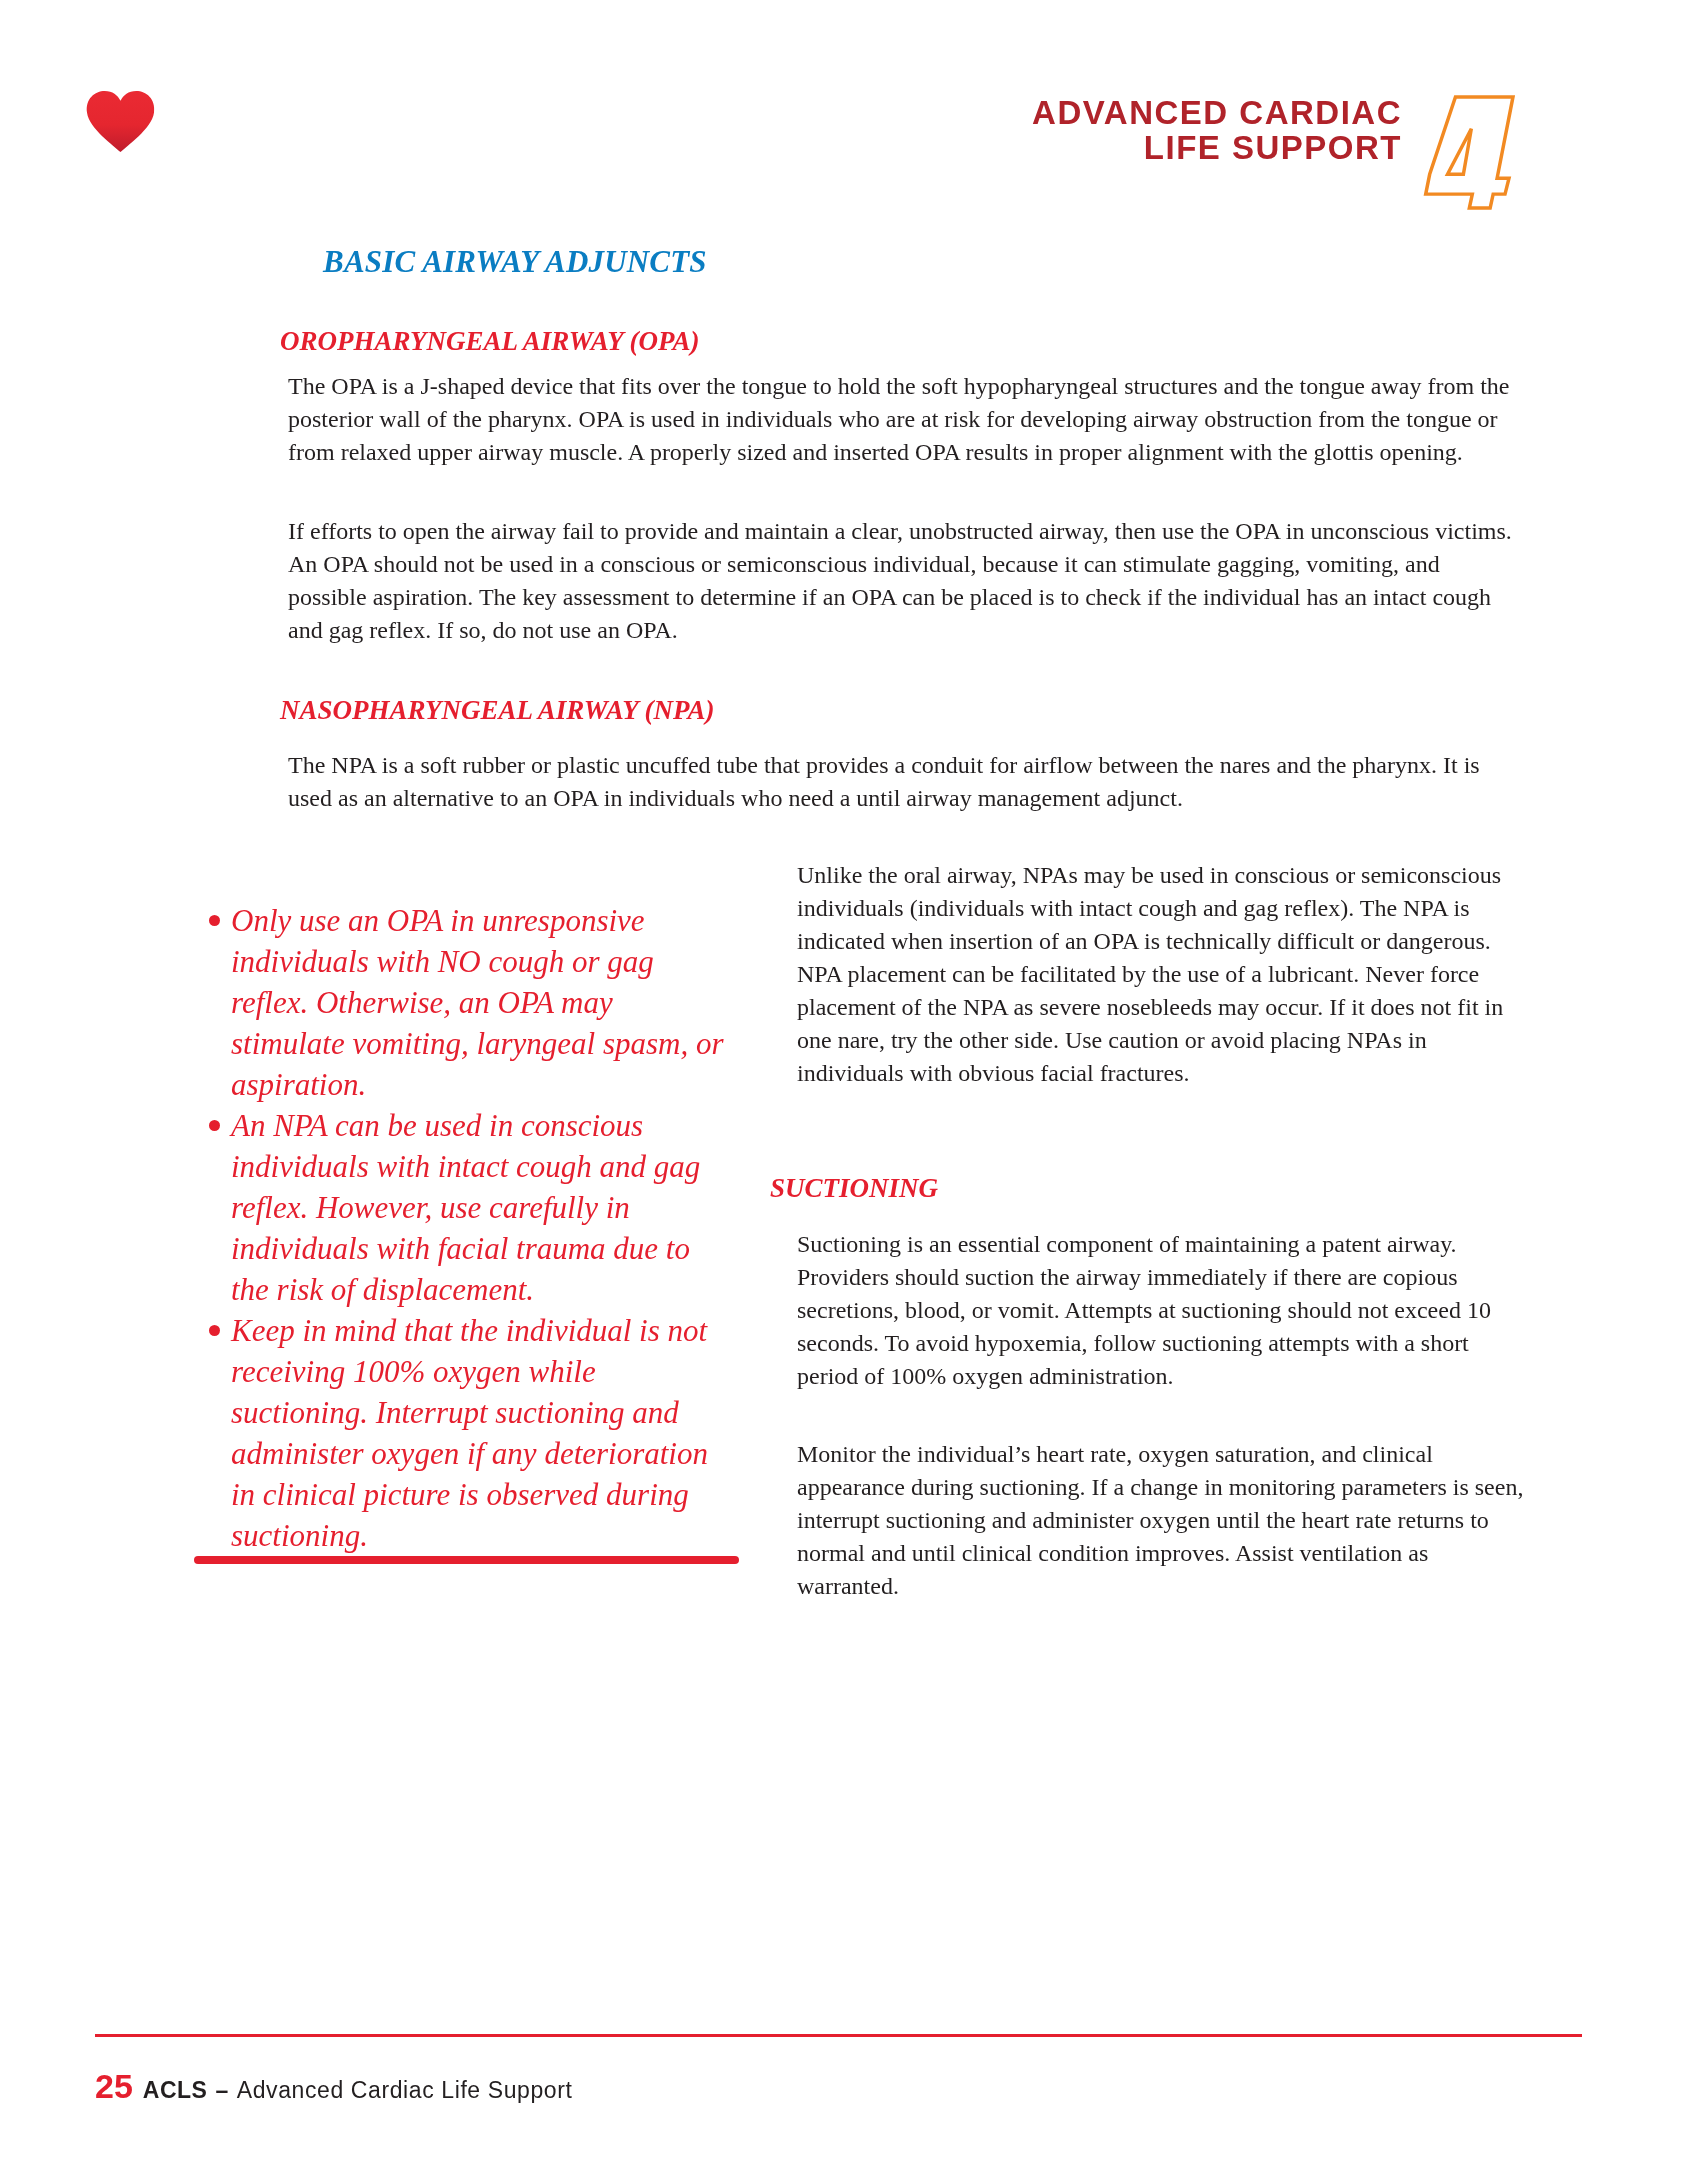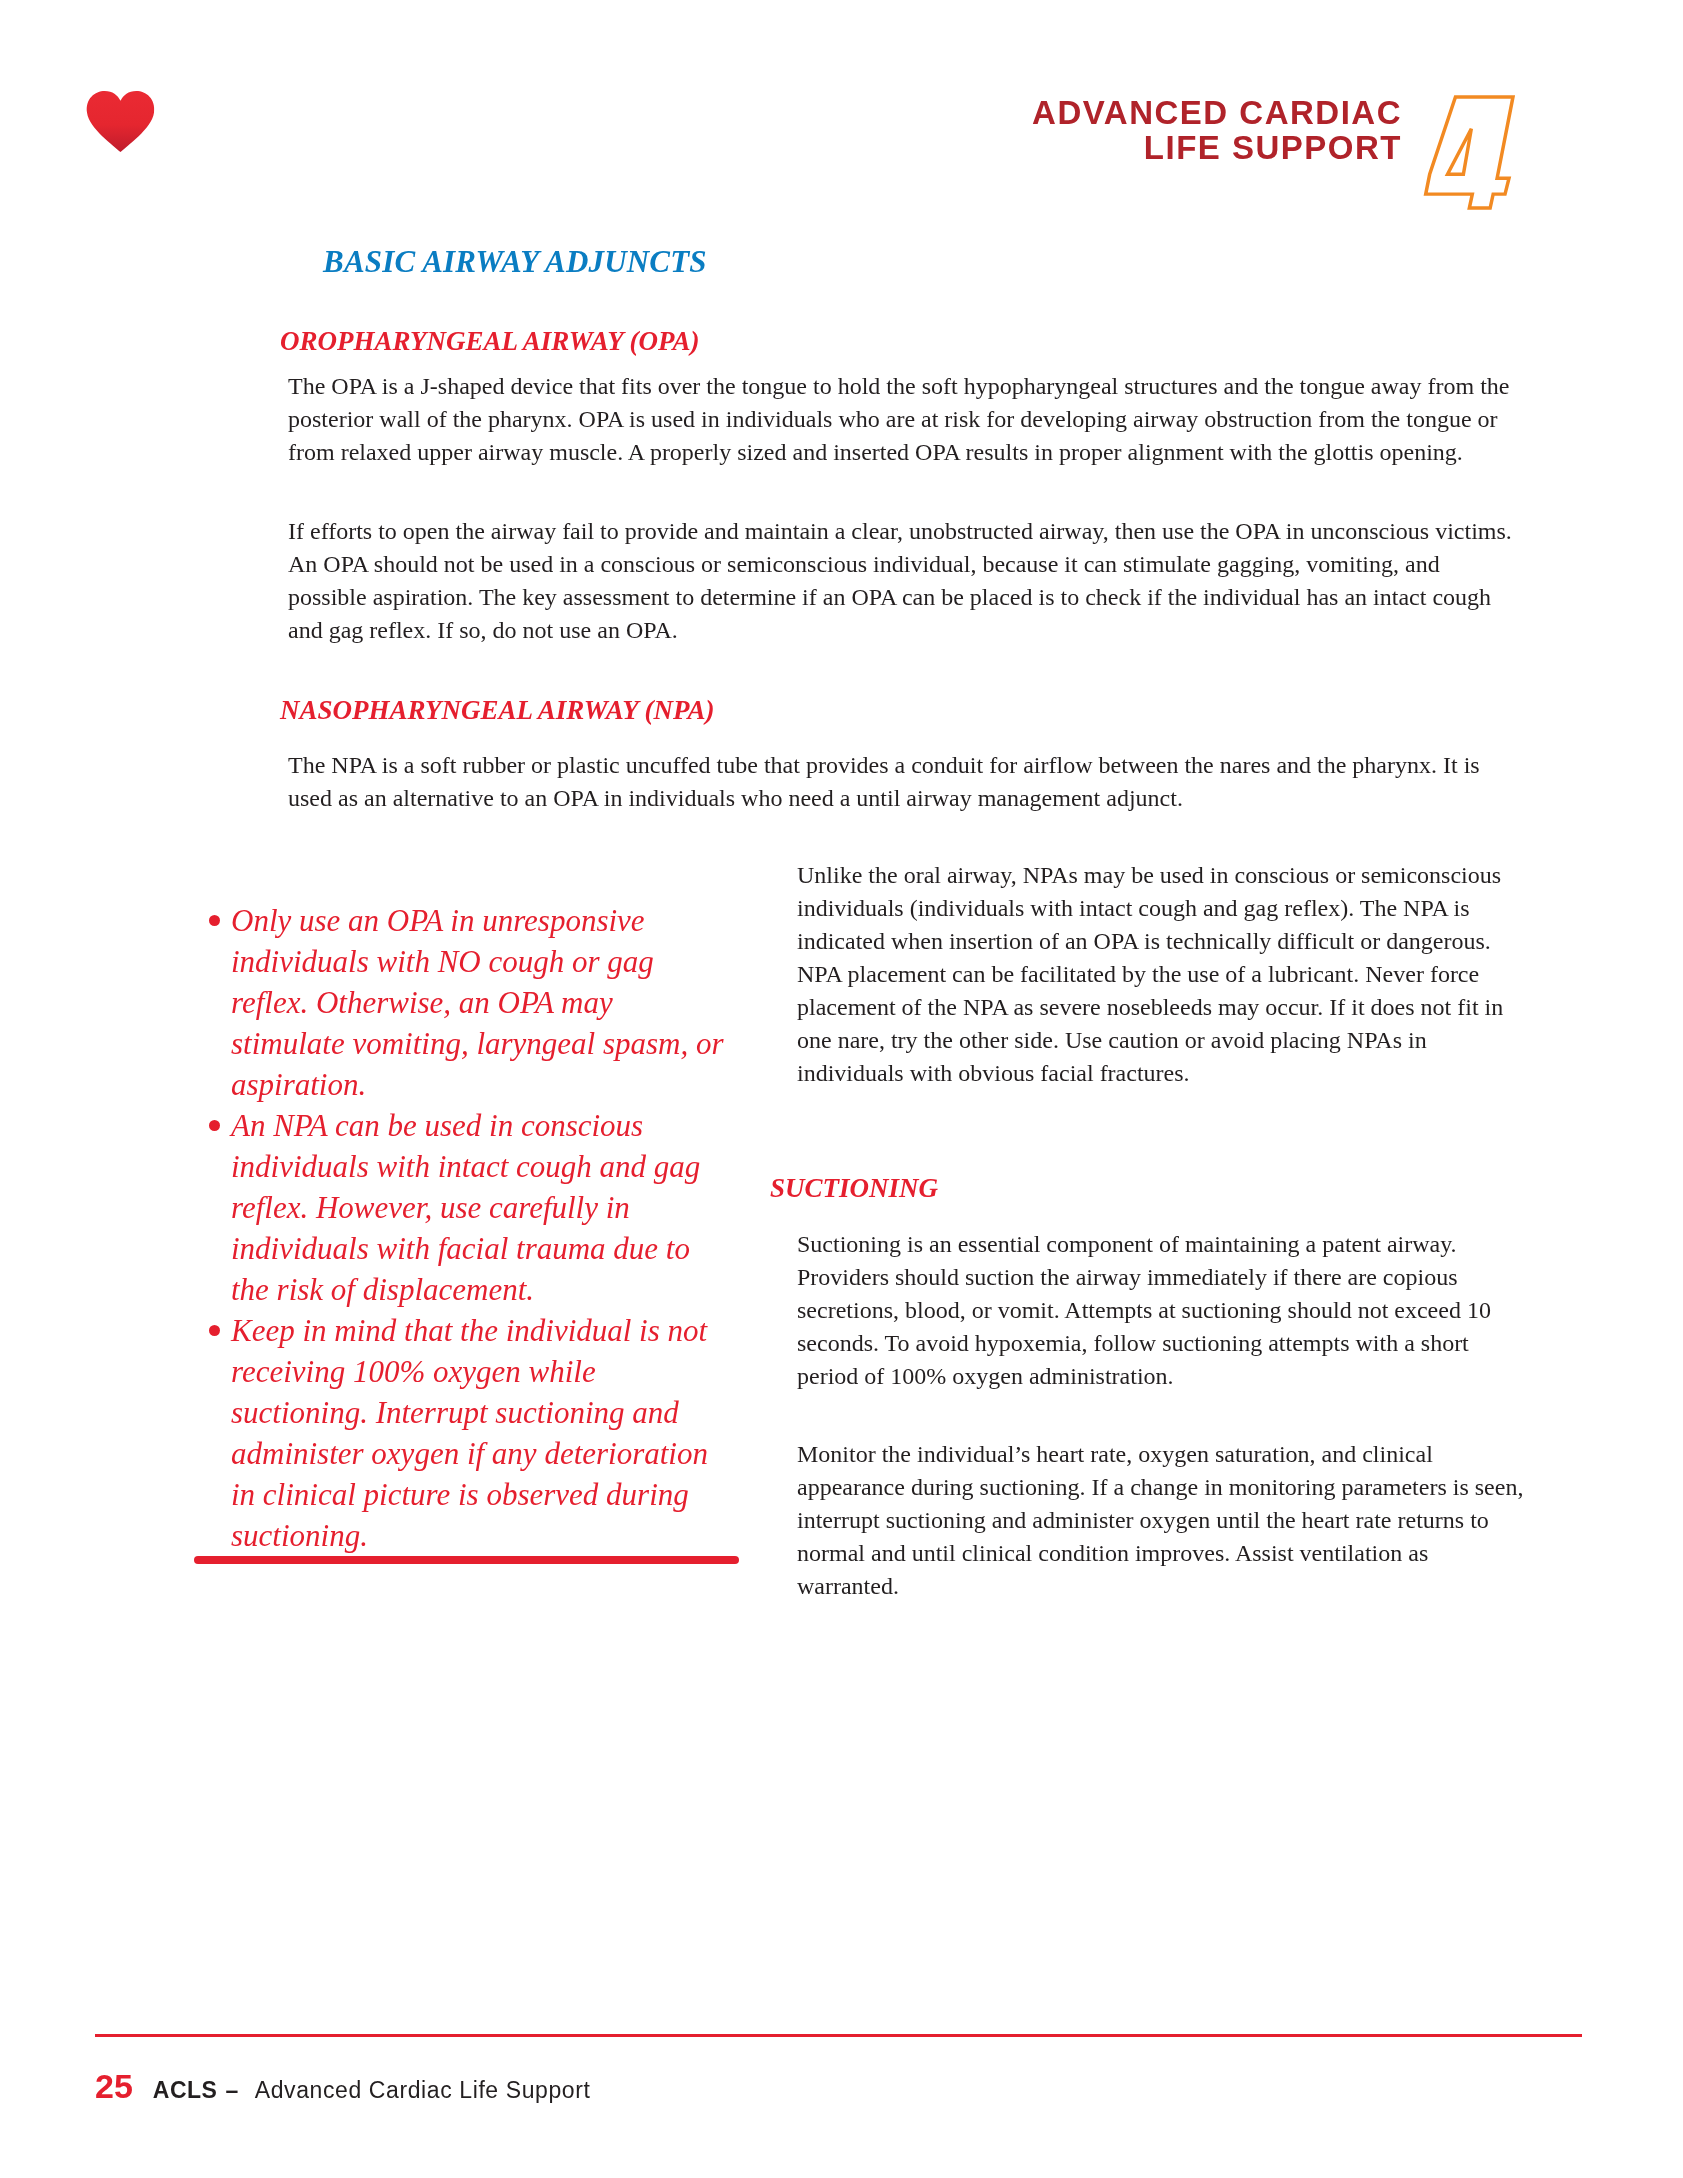--- a/index.html
+++ b/index.html
@@ -27,23 +27,23 @@
     .callout ul { list-style: none; margin: 13px; padding: 0; }
     .callout li { position: relative; padding-left: 22px; color: #e51f2e; font-style: italic;
       font-size: 31px; line-height: 41px; }
     .bullet { position: absolute; left: 0; top: 15px; width: 11px; height: 11px; border-radius: 50%; background: #e51f2e; }
     .callout-rule { position: absolute; left: 194px; top: 1556px; width: 545px; height: 8px;
       border-radius: 4px; background: #e51f2e; }
 
     
     .footer-rule { position: absolute; left: 95px; top: 2034px; width: 1487px; height: 3px; background: #e51f2e; }
     .footer { position: absolute; left: 95px; top: 2067px; display: flex; align-items: baseline; }
-    .page-num { color: #e51f2e; font-weight: 700; font-size: 34px; margin-right: 20px; }
+    .page-num { color: #e51f2e; font-weight: 700; font-size: 34px; margin-right: 10px; }
     .footer-bold { color: #231f20; font-weight: 700; font-size: 23px; letter-spacing: 0.5px; }
-    .footer-text { color: #231f20; font-size: 23px; letter-spacing: 0.6px; margin-left: 16px; }
+    .footer-text { color: #231f20; font-size: 23px; letter-spacing: 0.6px; margin-left: 8px; }
   </style>
 </head>
 <body>
 
 <svg class="heart" viewBox="0 0 72 64">
   <defs>
     <linearGradient id="hg" x1="0" y1="0" x2="0" y2="1">
       <stop offset="0" stop-color="#ea2a33"></stop>
       <stop offset="0.55" stop-color="#e5262f"></stop>
       <stop offset="1" stop-color="#bf1c2c"></stop>

